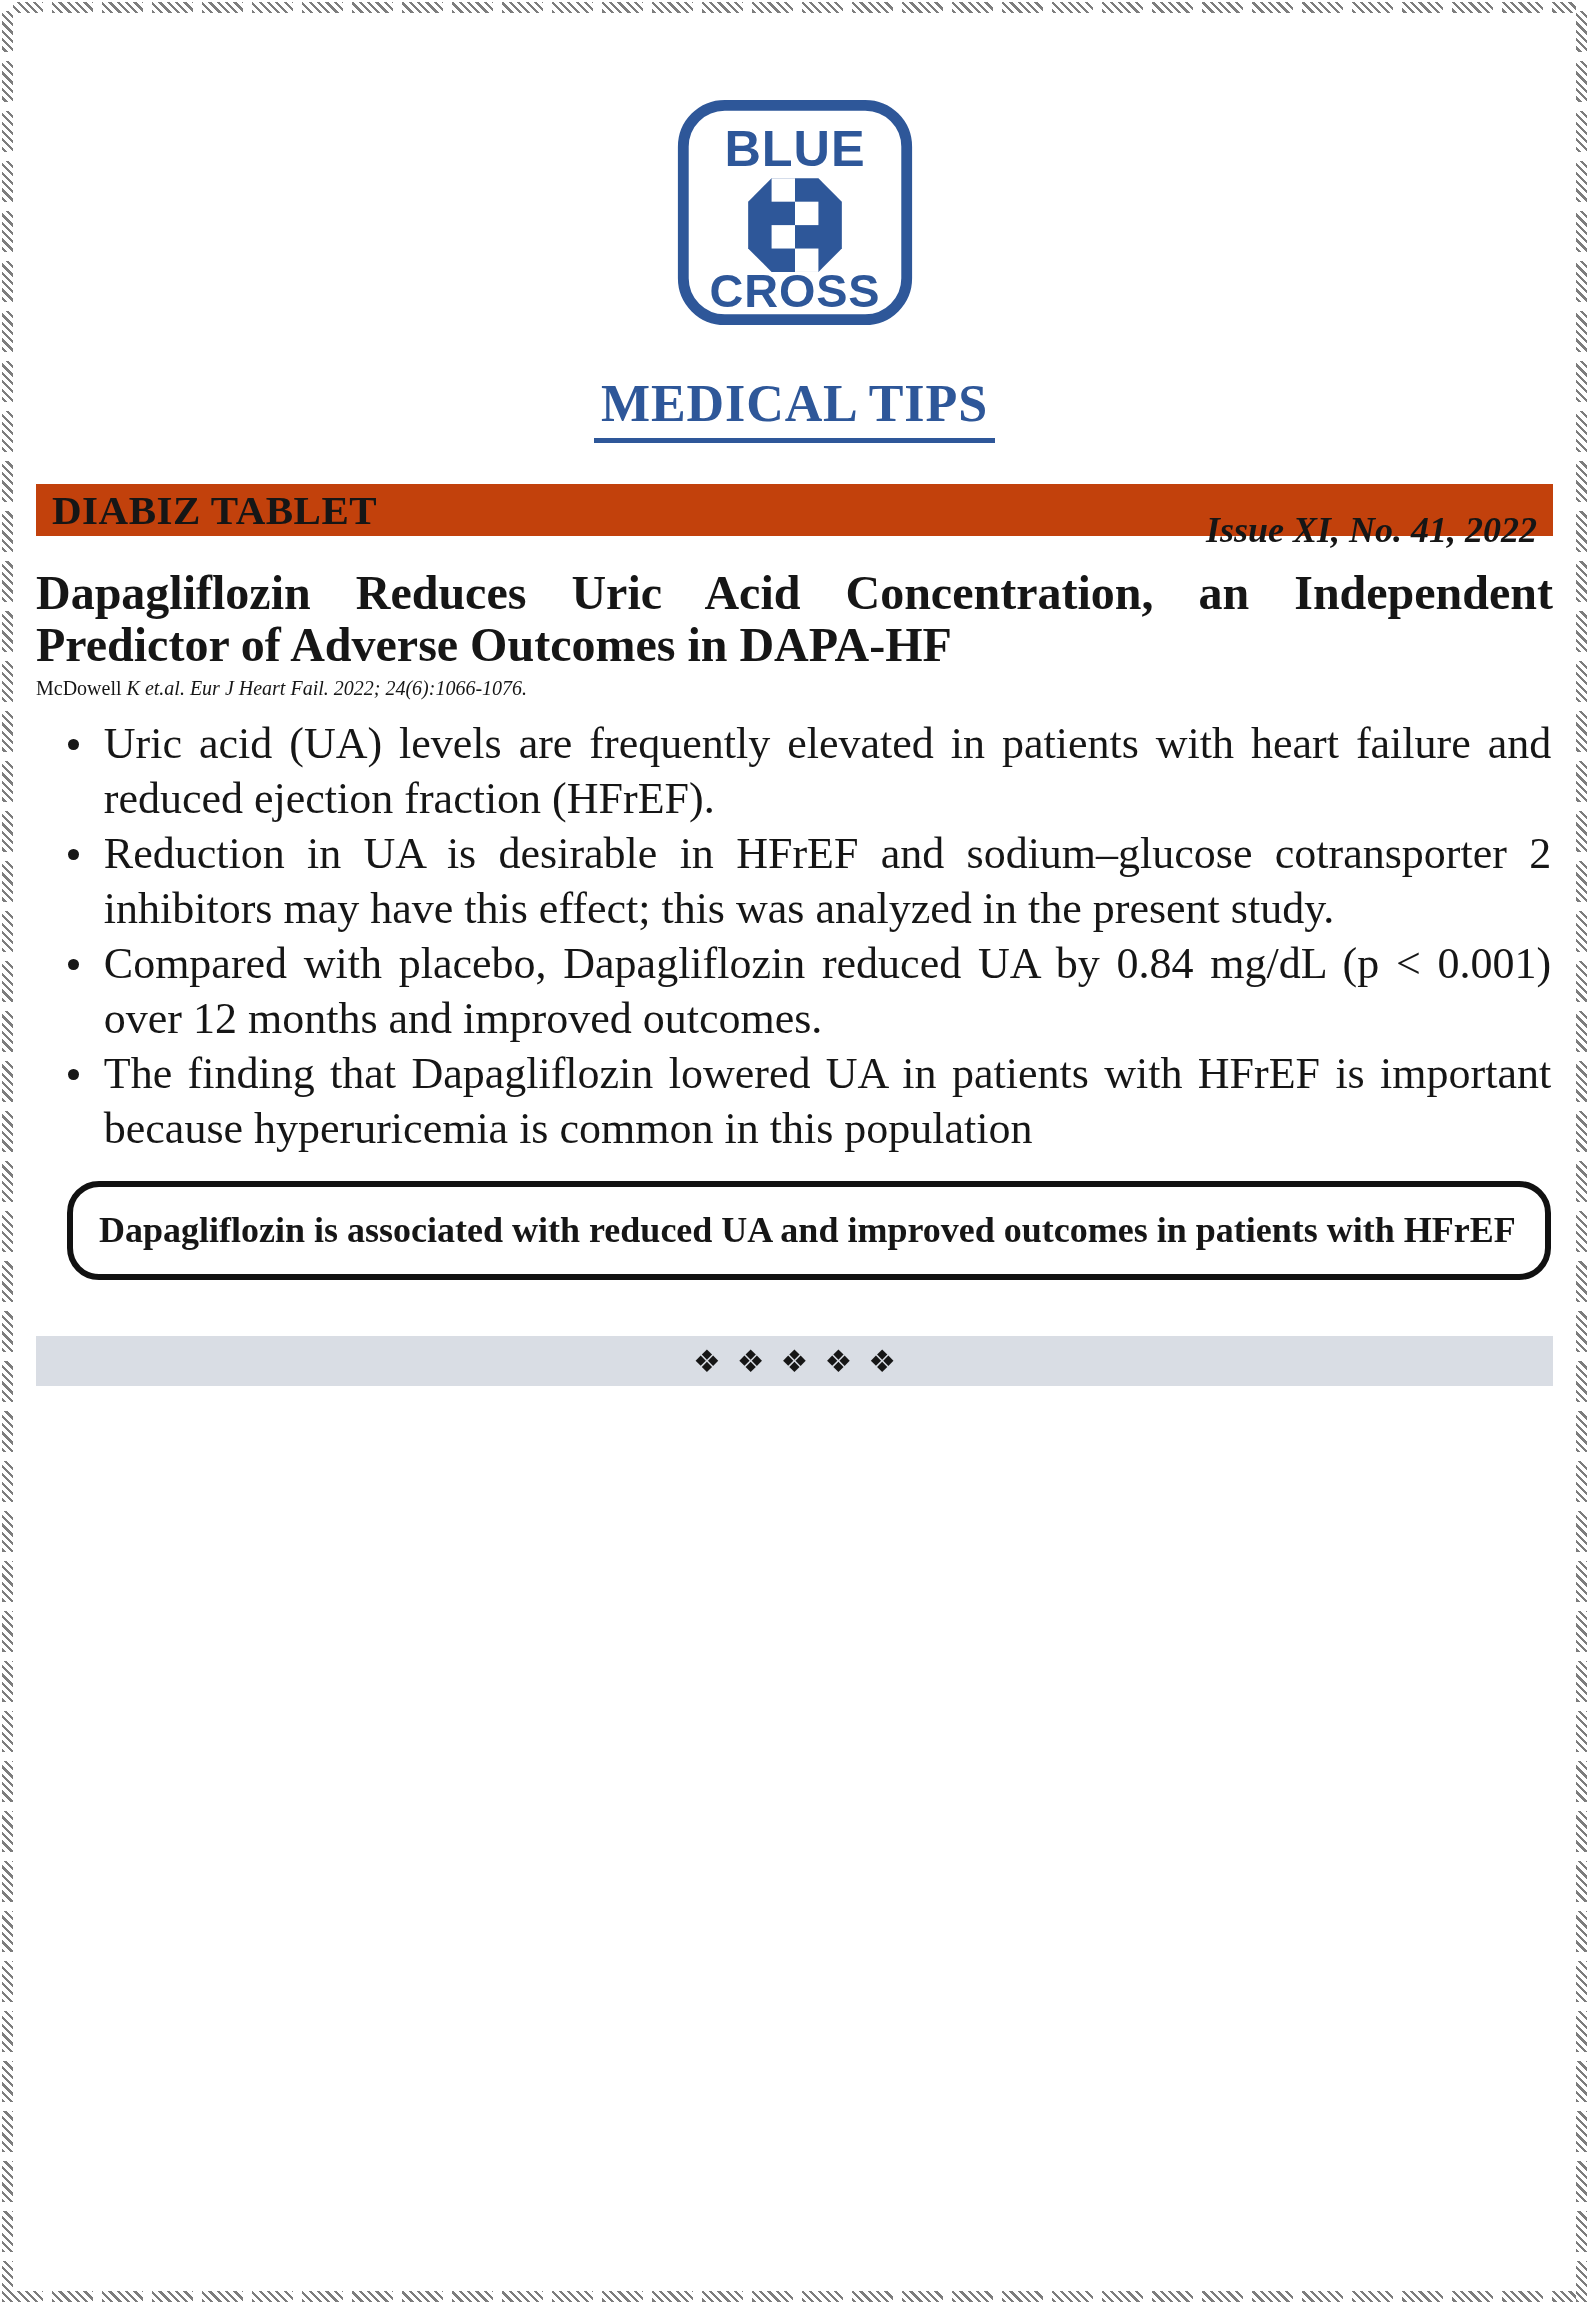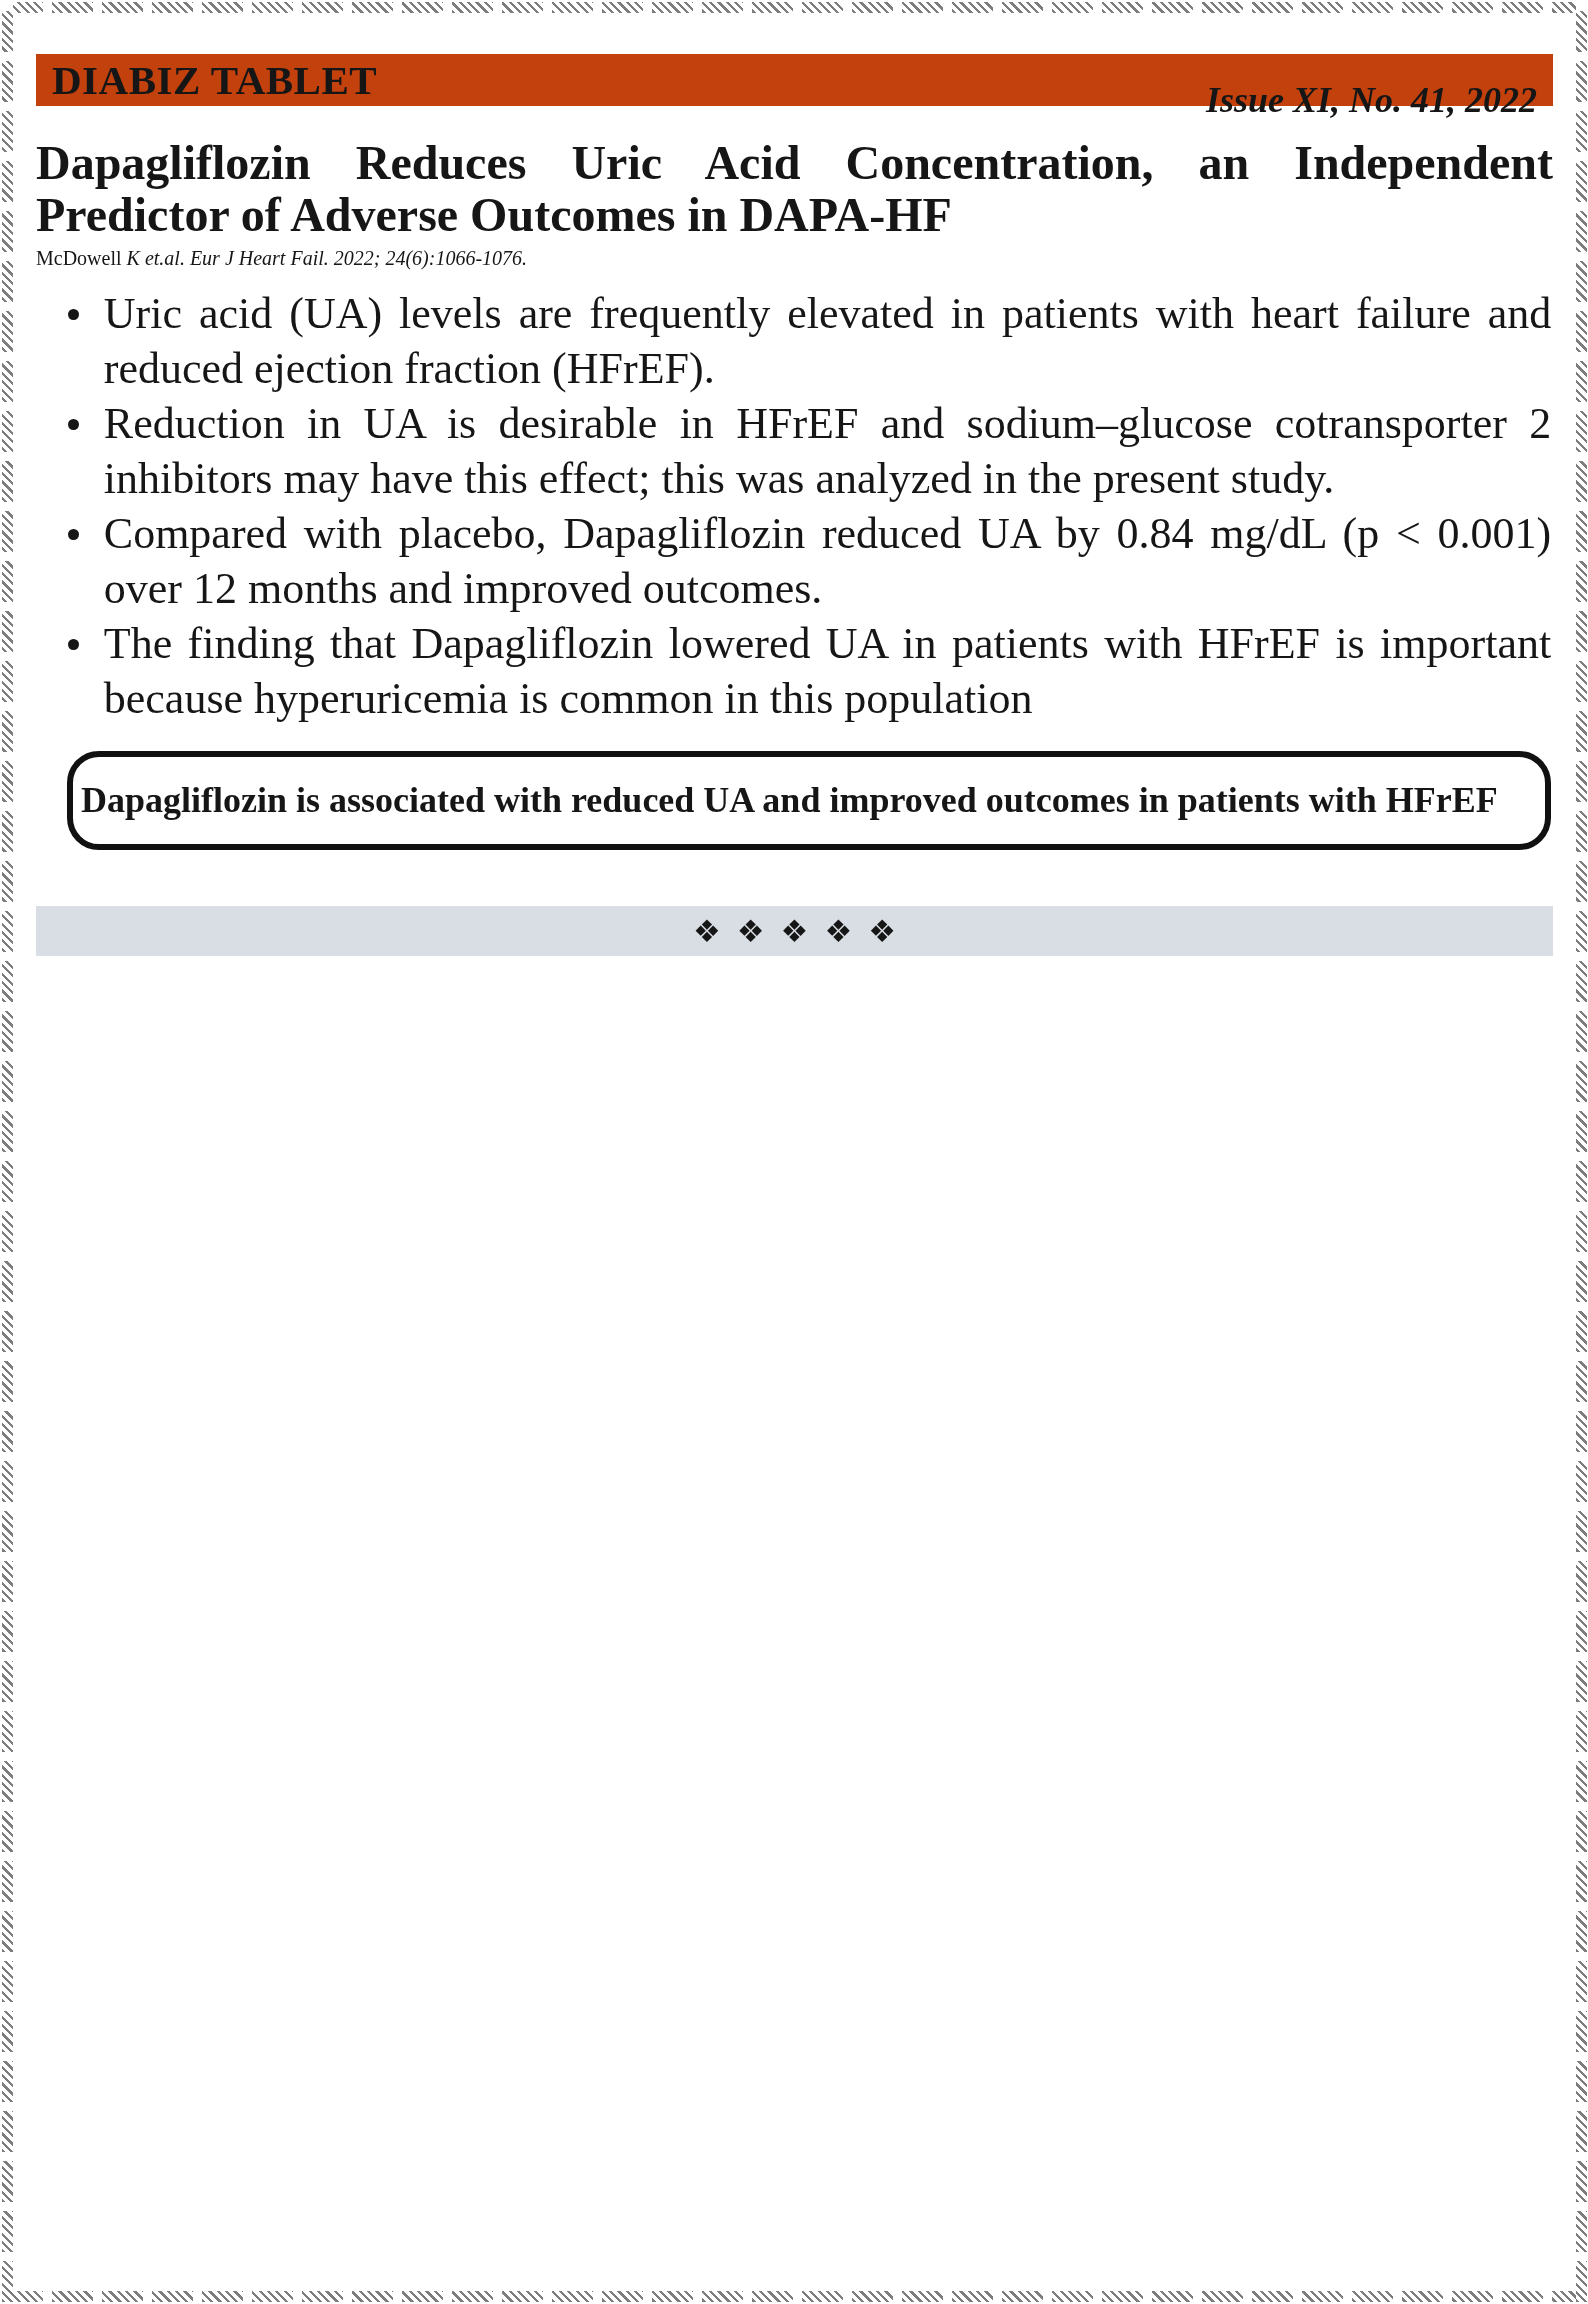--- a/index.html
+++ b/index.html
@@ -61,21 +61,21 @@
     flex:0 0 10.8px; width:10.8px; height:10.8px; border-radius:50%;
     background:#161616; margin-top:23.4px; margin-right:25px;
   }
   .bullets .btext {
     flex:1; font-family:"Liberation Serif","DejaVu Serif",serif; font-size:44px;
     line-height:55px; text-align:justify; text-align-last:left; padding-right:1.8px;
   }
 
   .keybox {
     margin-top:25px; margin-left:31px; margin-right:1.8px;
-    border:6.3px solid #111111; border-radius:32px; padding:16px 8px;
+    border:6.3px solid #111111; border-radius:32px; padding:16px 26px;
   }
   .keybox p {
     font-family:"Liberation Serif","DejaVu Serif",serif; font-size:36px;
     font-weight:700; line-height:55px;
   }
 
   
   .separator {
     margin-top:56px; height:50px; background:#d9dde4;
     display:flex; align-items:center; justify-content:center;
@@ -90,20 +90,40 @@
 
 <div class="page">
 
   <div class="frame h t"></div>
   <div class="frame h b"></div>
   <div class="frame v l"></div>
   <div class="frame v r"></div>
 
   <div class="content">
 
+    <header>
+      <div class="logo-wrap">
+        <svg viewBox="0 0 262 252">
+          <rect x="7" y="7" width="248" height="238" rx="46" ry="46" fill="#ffffff" stroke="#2e5799" stroke-width="12"></rect>
+          <text x="131" y="74" text-anchor="middle" class="logo-word" font-size="56">BLUE</text>
+          <g transform="translate(79,88)">
+            <path d="M26,0 L78,0 L104,26 L104,78 L78,104 L26,104 L0,78 L0,26 Z" fill="#2e5799"></path>
+            <rect x="26" y="0" width="26" height="26" fill="#ffffff"></rect>
+            <rect x="52" y="26" width="26" height="26" fill="#ffffff"></rect>
+            <rect x="26" y="52" width="26" height="26" fill="#ffffff"></rect>
+            <rect x="52" y="78" width="26" height="26" fill="#ffffff"></rect>
+          </g>
+          <text x="131" y="231" text-anchor="middle" class="logo-word" font-size="52">CROSS</text>
+        </svg>
+      </div>
+
+      <h1 class="masthead">
+        <span>MEDICAL TIPS</span>
+      </h1>
+    </header>
 
     <div class="issue-bar">
       <span class="product">DIABIZ TABLET</span>
       <span class="issue">Issue XI, No. 41, 2022</span>
     </div>
 
     <article>
       <h2 class="article-title">Dapagliflozin Reduces Uric Acid Concentration, an Independent Predictor of Adverse Outcomes in DAPA-HF</h2>
 
       <p class="citation"><span>McDowell</span><span class="it"> K et.al. Eur J Heart Fail. 2022; 24(6):1066-1076.</span></p>

